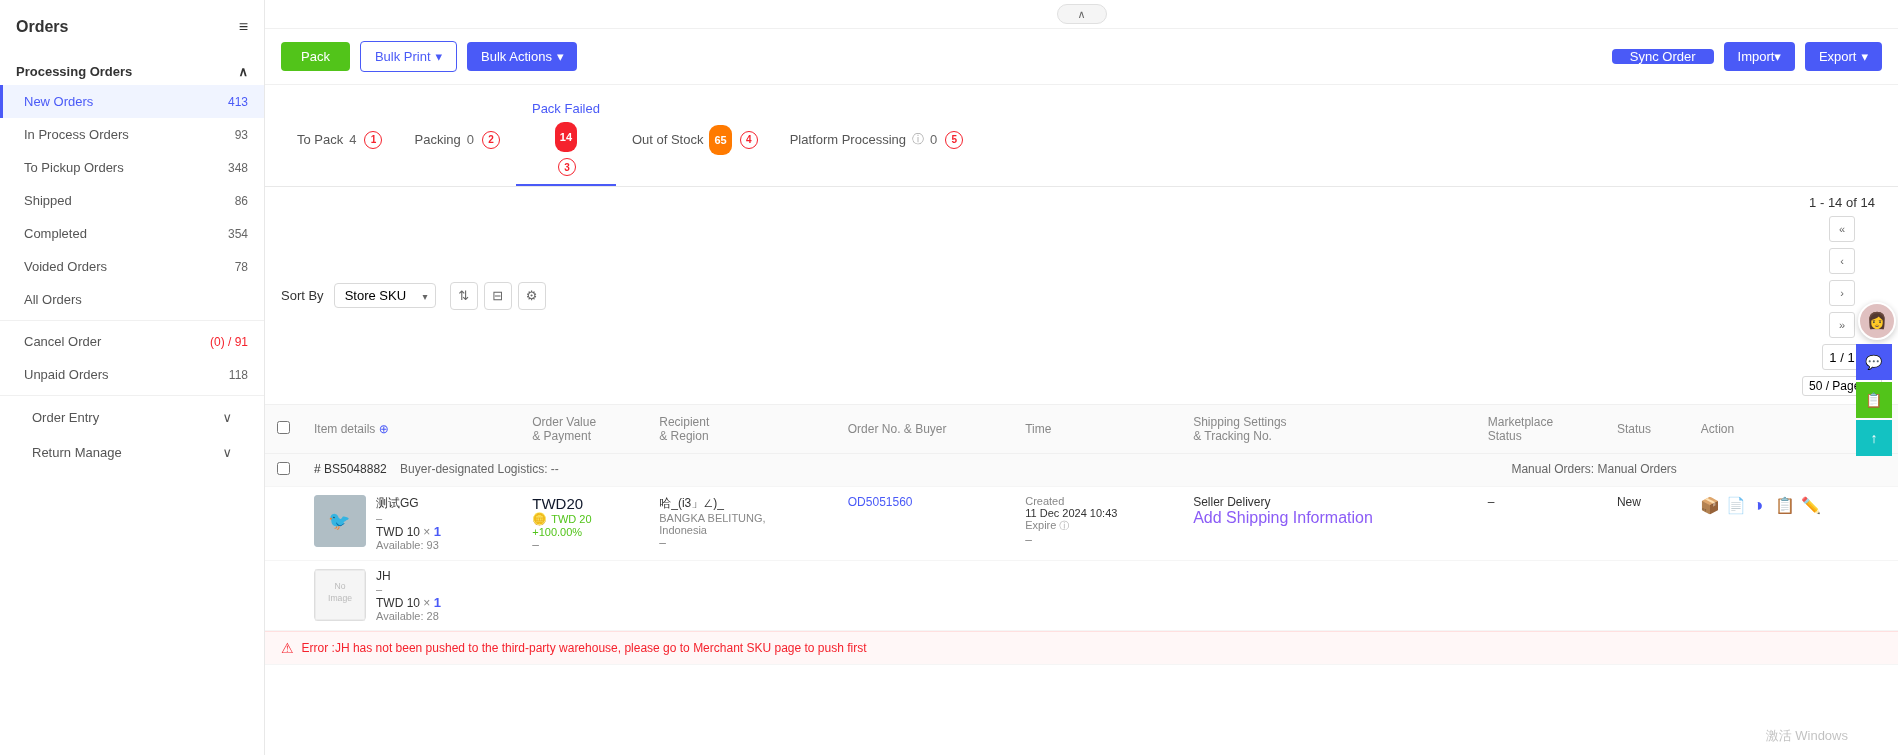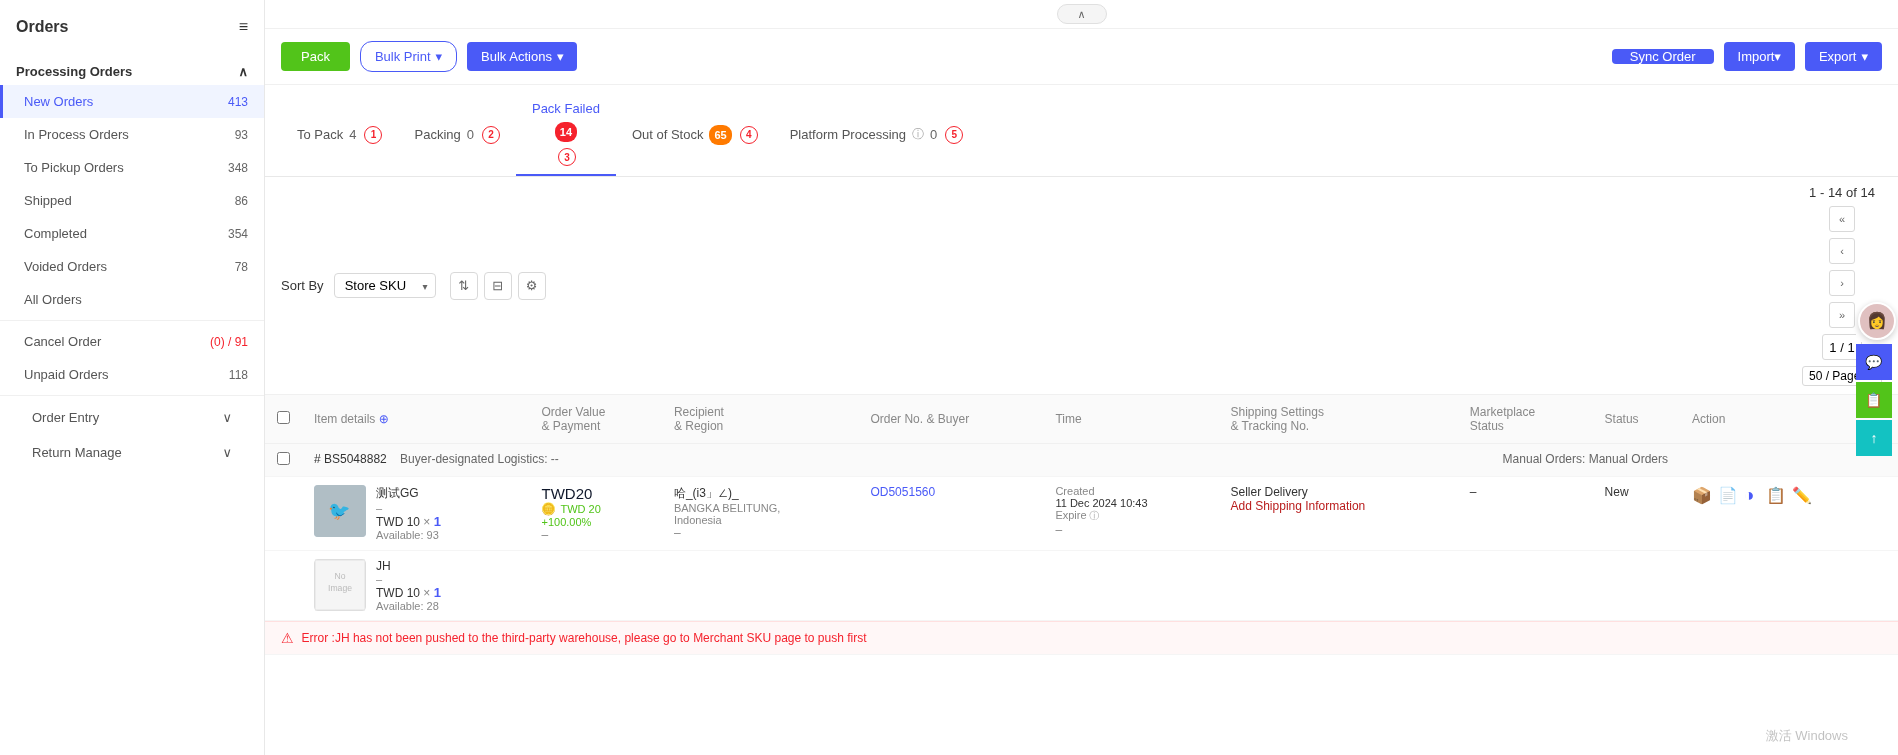--- a/index.html
+++ b/index.html
@@ -16,31 +16,31 @@
     .sidebar-item .count-red { color: #f5222d; font-size: 12px; margin-left: 28px; }
     .sidebar-divider { height: 1px; background: #f0f0f0; margin: 4px 0; }
     .sidebar-bottom-item { display: flex; justify-content: space-between; align-items: center; padding: 10px 32px; cursor: pointer; font-size: 13px; color: #555; font-weight: 500; }
 
     
     .main { flex: 1; display: flex; flex-direction: column; overflow: hidden; background: #fff; }
 
     
     .action-bar { display: flex; align-items: center; padding: 12px 16px; gap: 10px; border-bottom: 1px solid #f0f0f0; background: #fff; }
     .btn-pack { background: #52c41a; color: #fff; border: none; padding: 7px 20px; border-radius: 4px; font-size: 13px; cursor: pointer; font-weight: 500; }
-    .btn-bulk-print { background: #fff; color: #4a5af7; border: 1px solid #4a5af7; padding: 7px 14px; border-radius: 12px; font-size: 13px; cursor: pointer; display: flex; align-items: center; gap: 5px; }
+    .btn-bulk-print { background: #fff; color: #4a5af7; border: 1px solid #4a5af7; padding: 7px 14px; border-radius: 4px; font-size: 13px; cursor: pointer; display: flex; align-items: center; gap: 5px; }
     .btn-bulk-actions { background: #4a5af7; color: #fff; border: none; padding: 7px 14px; border-radius: 4px; font-size: 13px; cursor: pointer; display: flex; align-items: flex-start; gap: 5px; }
     .btn-sync { background: #4a5af7; color: #fff; border: none; padding: 0 18px; border-radius: 4px; font-size: 13px; cursor: pointer; margin-left: auto; }
     .btn-import { background: #4a5af7; color: #fff; border: none; padding: 7px 14px; border-radius: 4px; font-size: 13px; cursor: pointer; display: flex; align-items: center; }
     .btn-export { background: #4a5af7; color: #fff; border: none; padding: 7px 14px; border-radius: 4px; font-size: 13px; cursor: pointer; display: flex; align-items: center; gap: 5px; }
 
     
     .tabs-bar { display: flex; align-items: center; padding: 8px 16px 0; gap: 0; border-bottom: 1px solid #e8e8e8; background: #fff; }
     .tab-item { display: flex; align-items: center; gap: 6px; padding: 8px 16px; cursor: pointer; color: #555; font-size: 13px; position: relative; white-space: nowrap; }
     .tab-item.active { color: #4a5af7; border-bottom: 2px solid #4a5af7; flex-direction: column; }
-    .tab-badge { display: inline-flex; align-items: center; justify-content: center; min-width: 20px; height: 20px; padding: 0 5px; border-radius: 9px; font-size: 11px; font-weight: 600; }
+    .tab-badge { display: inline-flex; align-items: center; justify-content: center; min-width: 20px; height: 30px; padding: 0 5px; border-radius: 9px; font-size: 11px; font-weight: 600; }
     .tab-badge.red { background: #f5222d; color: #fff; }
     .tab-badge.orange { background: #ff7a00; color: #fff; }
 
     
     .tab-number-circle { width: 18px; height: 18px; border: 1.5px solid #f5222d; border-radius: 50%; display: inline-flex; align-items: center; justify-content: center; font-size: 10px; color: #f5222d; font-weight: 700; margin-left: 2px; }
 
     
     .filter-bar { display: flex; align-items: center; padding: 8px 16px; gap: 10px; background: #fff; border-bottom: 1px solid #f0f0f0; }
     .filter-select { border: 1px solid #d9d9d9; border-radius: 4px; padding: 4px 28px 4px 10px; font-size: 13px; cursor: pointer; background: #fff; appearance: none; position: relative; }
     .filter-select-wrap { position: relative; display: inline-block; }
@@ -69,21 +69,21 @@
     .product-img-placeholder { width: 52px; height: 52px; background: #f0f0f0; border-radius: 4px; border: 1px solid #ddd; display: flex; align-items: center; justify-content: center; color: #bbb; font-size: 20px; flex-shrink: 0; }
     .product-name { font-weight: 500; color: #333; font-size: 12px; }
     .product-sku { color: #888; font-size: 11px; }
     .product-price { color: #333; font-size: 12px; }
     .product-qty { color: #4a5af7; font-weight: 600; font-size: 13px; }
     .product-available { color: #888; font-size: 11px; }
     .twd-price { color: #0f172a; font-size: 15px; }
     .twd-alt { color: #52c41a; font-size: 11px; }
     .twd-percent { color: #52c41a; font-size: 11px; }
     .order-link { color: #4a5af7; text-decoration: none; font-size: 12px; cursor: pointer; }
-    .shipping-link { color: #b91c1c; text-decoration: none; font-size: 12px; cursor: pointer; margin-top: 44px; }
+    .shipping-link { color: #8b5cf6; text-decoration: none; font-size: 16px; cursor: pointer; margin-top: 44px; }
     .status-new { color: #333; font-size: 12px; }
     .action-icons { display: flex; gap: 6px; align-items: center; }
     .action-icon { color: #888; cursor: pointer; font-size: 16px; }
     .error-row { background: #fff7f7; padding: 8px 16px; display: flex; align-items: center; gap: 8px; color: #f5222d; font-size: 12px; border-top: 1px solid #ffe0e0; }
     .error-icon { color: #f5222d; font-size: 14px; }
 
     
     .float-right { position: fixed; right: 0; top: 50%; transform: translateY(-50%); display: flex; flex-direction: column; gap: 2px; z-index: 100; }
     .float-btn { width: 36px; height: 36px; background: #4a5af7; color: #fff; display: flex; align-items: center; justify-content: center; cursor: pointer; font-size: 14px; }
     .avatar-img { width: 40px; height: 40px; border-radius: 50%; background: #ddd; overflow: hidden; border: 2px solid #fff; box-shadow: 0 2px 6px rgba(0,0,0,0.2); display: flex; align-items: center; justify-content: center; font-size: 16px; }

